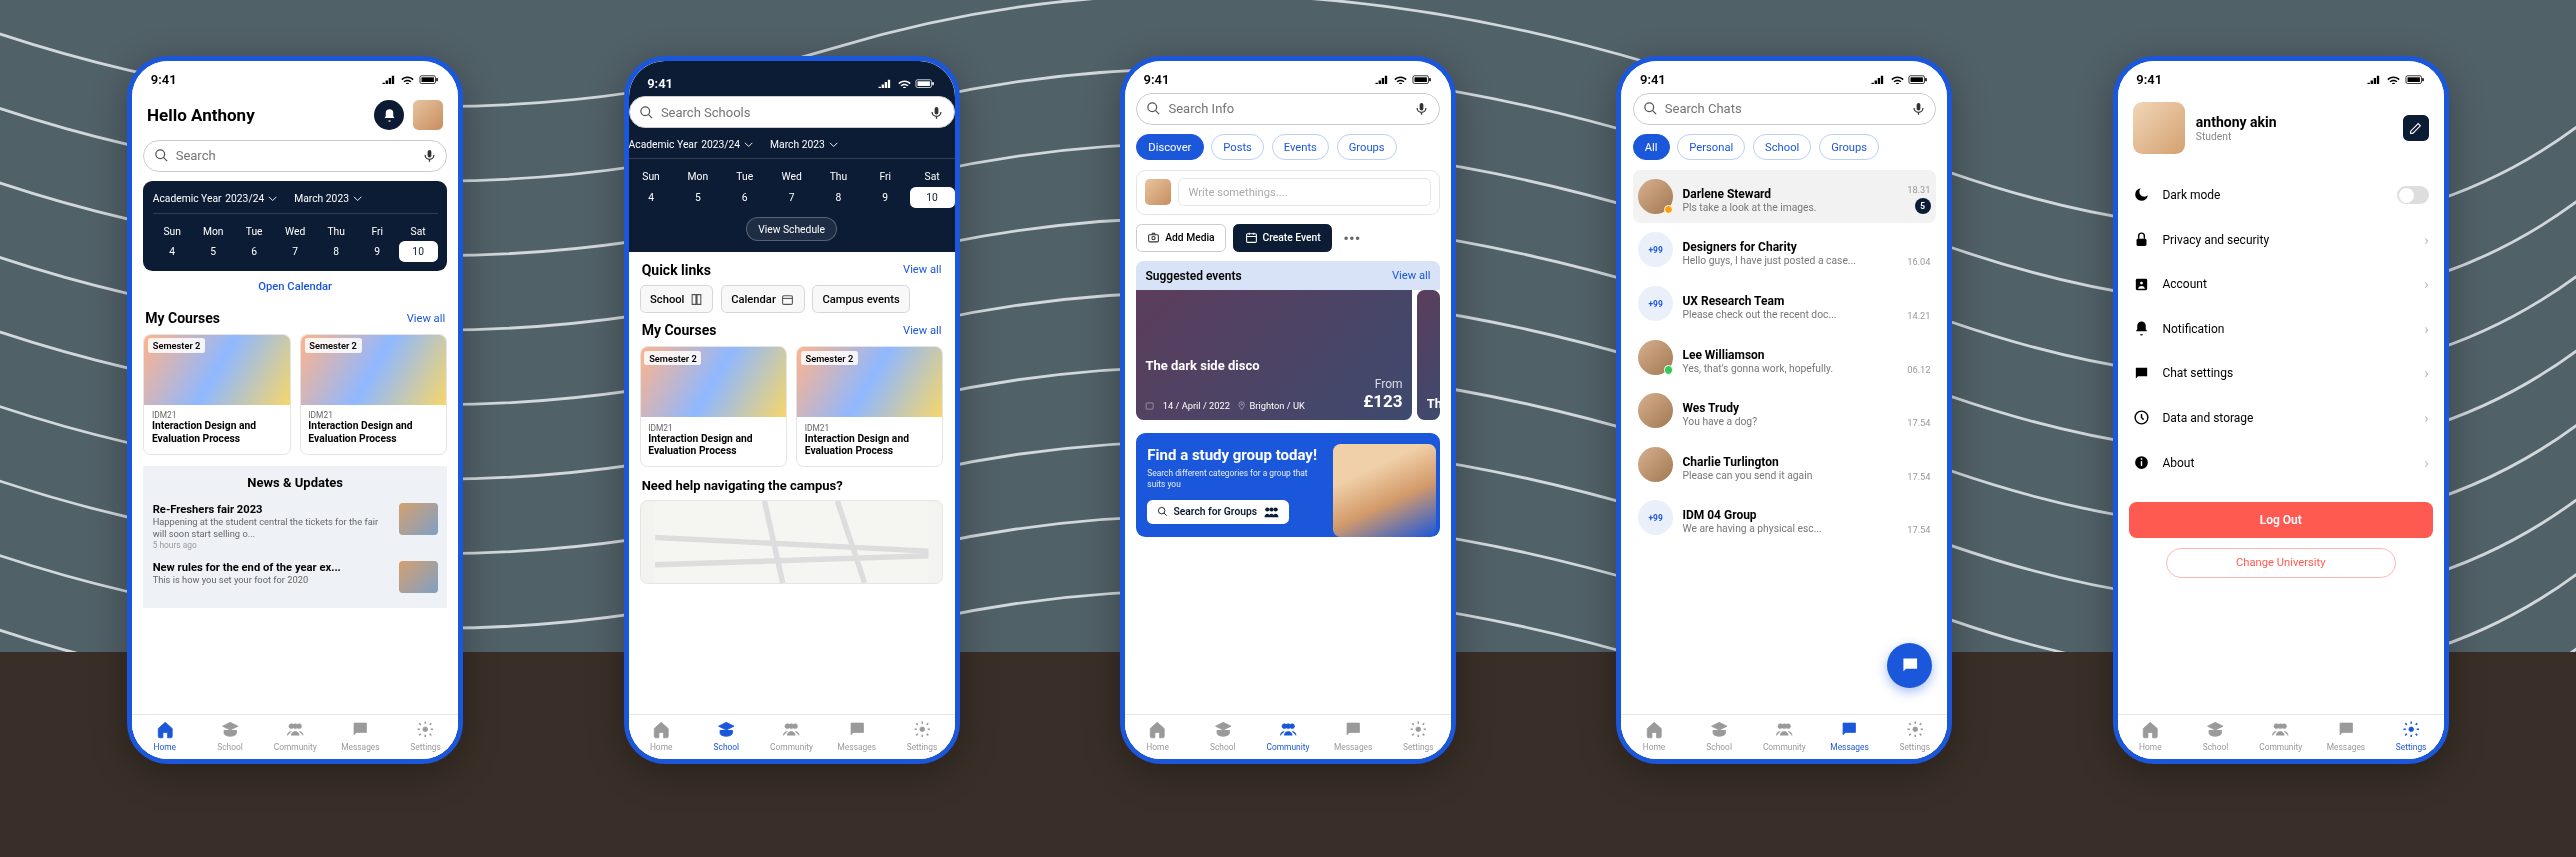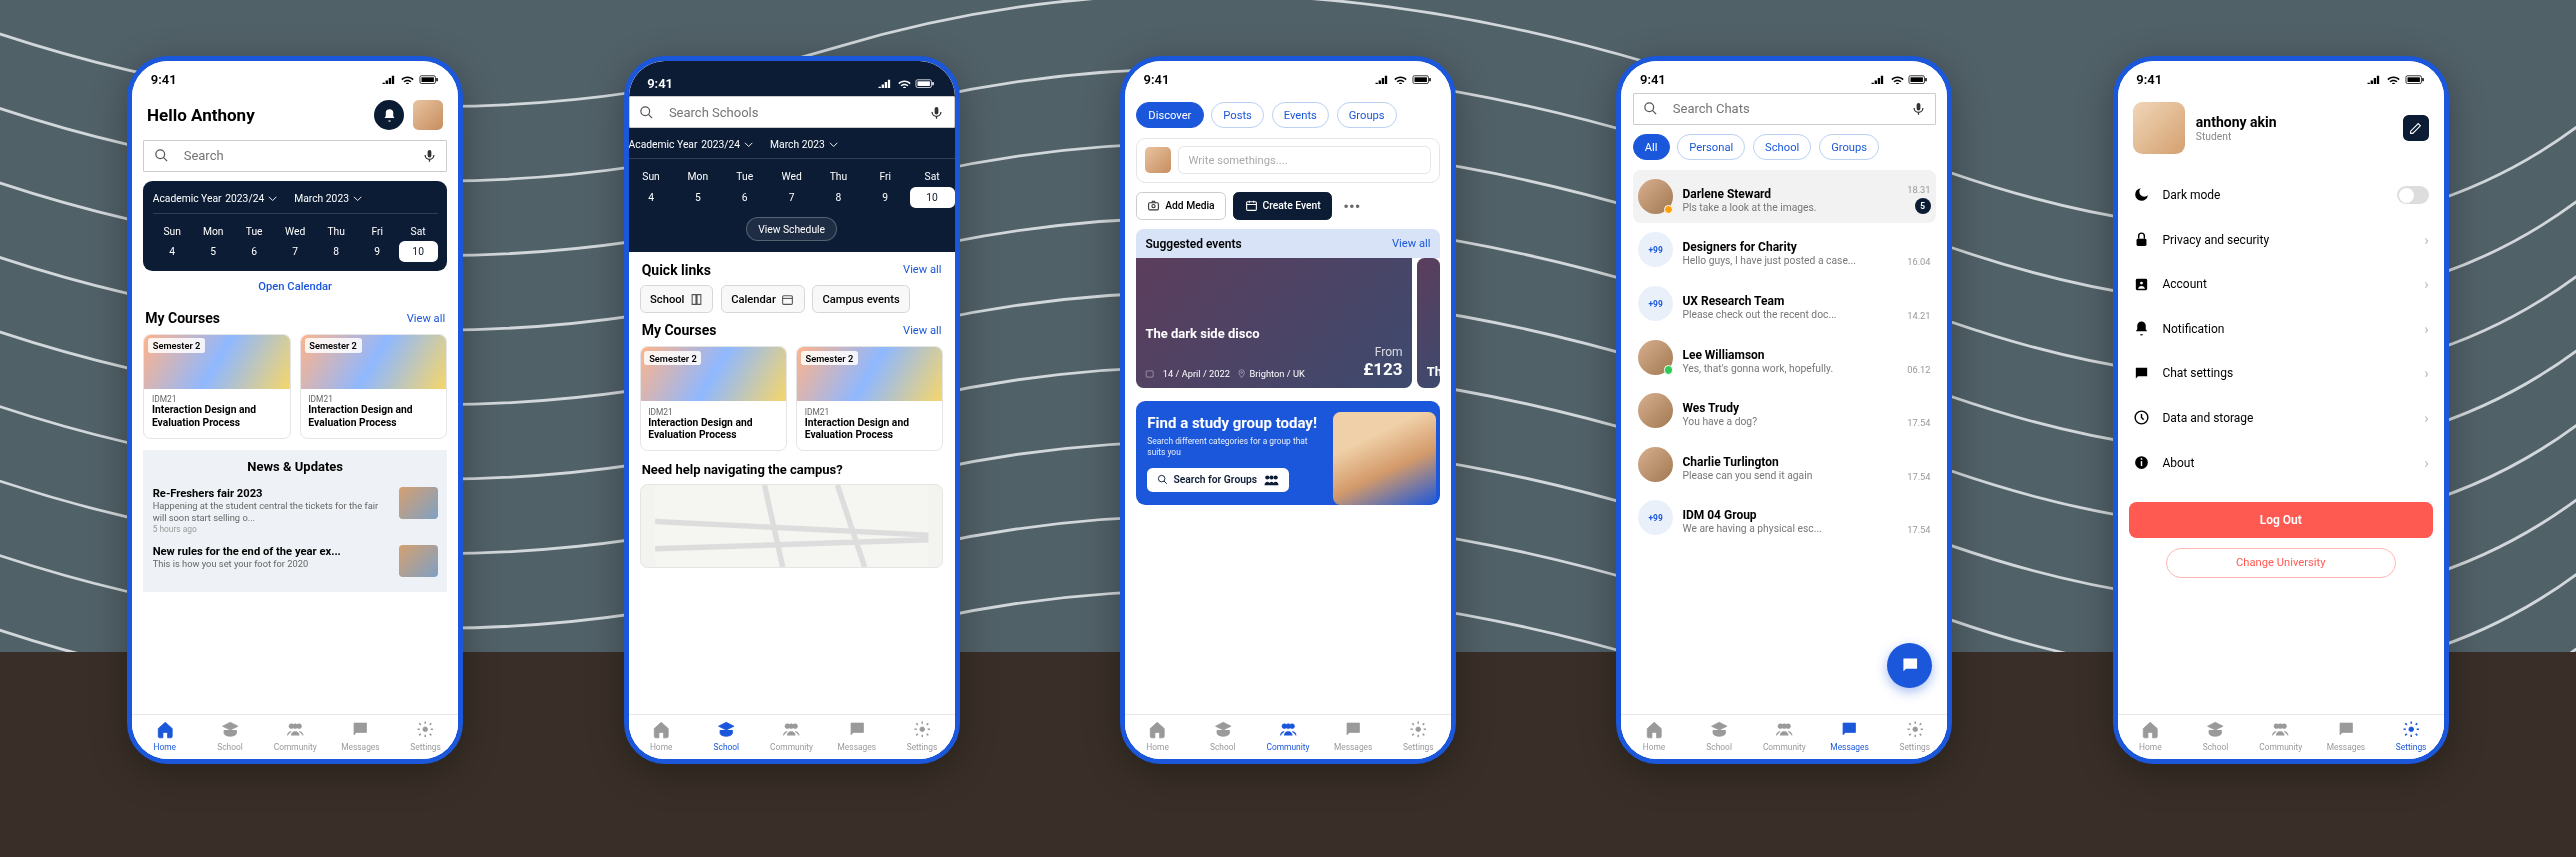--- a/index.html
+++ b/index.html
@@ -22,21 +22,21 @@
   .s-icon { width: 15px; height: 9.3px; }
   
   .content { flex: 1; overflow: hidden; padding: 0 11.2px; }
   
   .header-row { display: flex; justify-content: space-between; align-items: center; padding: 7.5px 3.7px 9.3px; }
   .greeting { font-size: 17px; font-weight: 700; }
   .hdr-right { display: flex; gap: 9.3px; align-items: center; }
   .notif-btn { width: 30px; height: 30px; background: #0b1b33; border-radius: 50%; display: flex; align-items: center; justify-content: center; color: #fff; }
   .avatar { width: 30px; height: 30px; background: linear-gradient(135deg,#e8c4a0,#c78d5f); border-radius: 5.6px; }
   
-  .search-bar { display: flex; align-items: flex-start; gap: 15px; border: 0.9px solid #ccc; border-radius: 1px; padding: 7.5px 9.3px; background: #fff; }
+  .search-bar { display: flex; align-items: flex-start; gap: 7px; border: 0.9px solid #ccc; border-radius: 16px; padding: 7.5px 9.3px; background: #fff; }
   .search-bar.dark { background: #fff; }
   .search-ico { width: 15px; height: 15px; }
   .search-input { flex: 1; border: none; outline: none; font-size: 13px; background: transparent; }
   .mic-ico { width: 15px; height: 15px; }
   
   
   .cal-widget { background: #0c1c35; color: #fff; border-radius: 9.3px; padding: 11.2px 9.3px 9.3px; margin-top: 9.3px; font-size: 10.3px; }
   .cal-head { display: flex; gap: 17px; align-items: center; border-bottom: 0.9px solid rgba(255,255,255,0.15); padding-bottom: 7.5px; margin-bottom: 7.5px; }
   .cal-sel { display: flex; gap: 3.7px; align-items: center; }
   .cal-dayrow { display: grid; grid-template-columns: repeat(7,1fr); text-align: center; gap: 1.9px; }
@@ -45,21 +45,21 @@
   .open-cal { text-align: center; color: #1b57db; font-size: 11.2px; padding: 9.3px 0 7.5px; font-weight: 500; }
   .view-sched { text-align: center; margin-top: 9.3px; }
   .view-sched button { background: rgba(255,255,255,0.08); border: 0.9px solid rgba(255,255,255,0.25); color: #fff; font-size: 10.3px; padding: 4.7px 11.2px; border-radius: 13px; }
   
   .sec-head { display: flex; justify-content: space-between; align-items: center; padding: 9.3px 1.9px 7.5px; }
   .sec-title { font-size: 14px; font-weight: 700; }
   .view-all { color: #1b57db; font-size: 11.2px; }
   
   .course-row { display: flex; gap: 9.3px; }
   .course-card { flex: 1; border: 0.9px solid #e4e4e4; border-radius: 7.5px; overflow: hidden; background: #fff; }
-  .course-img { height: 54px; background: linear-gradient(120deg,#ffb38a,#8fb8ff,#f6d66b); position: relative; padding-left: 16px; }
+  .course-img { height: 70px; background: linear-gradient(120deg,#ffb38a,#8fb8ff,#f6d66b); position: relative; padding-left: 16px; }
   .sem-badge { position: absolute; top: 3.7px; left: 3.7px; background: rgba(255,255,255,0.85); font-size: 9.3px; font-weight: 600; padding: 1.9px 4.7px; border-radius: 2.8px; }
   .course-body { padding: 5.6px 7.5px 7.5px; }
   .course-code { font-size: 8.4px; color: #666; }
   .course-name { font-size: 10.3px; font-weight: 700; line-height: 1.25; }
   
   .news-box { background: #eef2f6; border-radius: 1px; padding: 9.3px; margin-top: 11.2px; }
   .news-title { text-align: center; font-size: 13px; font-weight: 700; margin-bottom: 7.5px; }
   .news-item { display: flex; gap: 7.5px; padding: 5.6px 0; }
   .news-txt { flex: 1; }
   .news-h { font-size: 11.2px; font-weight: 700; }
@@ -522,20 +522,31 @@
             </svg>
         <svg class="s-icon" style="width:20.5px" viewBox="0 0 24 12">
               <rect x="0" y="1" width="20" height="10" rx="2" fill="none" stroke="#000"></rect>
               <rect x="2" y="3" width="16" height="6" fill="#000"></rect>
               <rect x="21" y="4" width="2" height="4" fill="#000"></rect>
             </svg>
       </div>
     </div>
 
     <div class="content">
+      <div class="search-bar">
+        <svg class="search-ico" viewBox="0 0 24 24" fill="none" stroke="#555" stroke-width="2">
+              <circle cx="10" cy="10" r="7"></circle>
+              <line x1="21" y1="21" x2="15" y2="15"></line>
+            </svg>
+        <input class="search-input" placeholder="Search Info" style="">
+        <svg class="mic-ico" viewBox="0 0 24 24" fill="#333">
+              <rect x="9" y="3" width="6" height="12" rx="3"></rect>
+              <path d="M5 11a7 7 0 0014 0M12 18v4" stroke="#333" stroke-width="2" fill="none"></path>
+            </svg>
+      </div>
 
       <div class="filter-row" id="s3-filters">
             <div class="filter-chip active">Discover</div>
             <div class="filter-chip">Posts</div>
             <div class="filter-chip">Events</div>
             <div class="filter-chip">Groups</div>
           </div>
 
       <div class="post-box">
         <div class="post-input-row">

